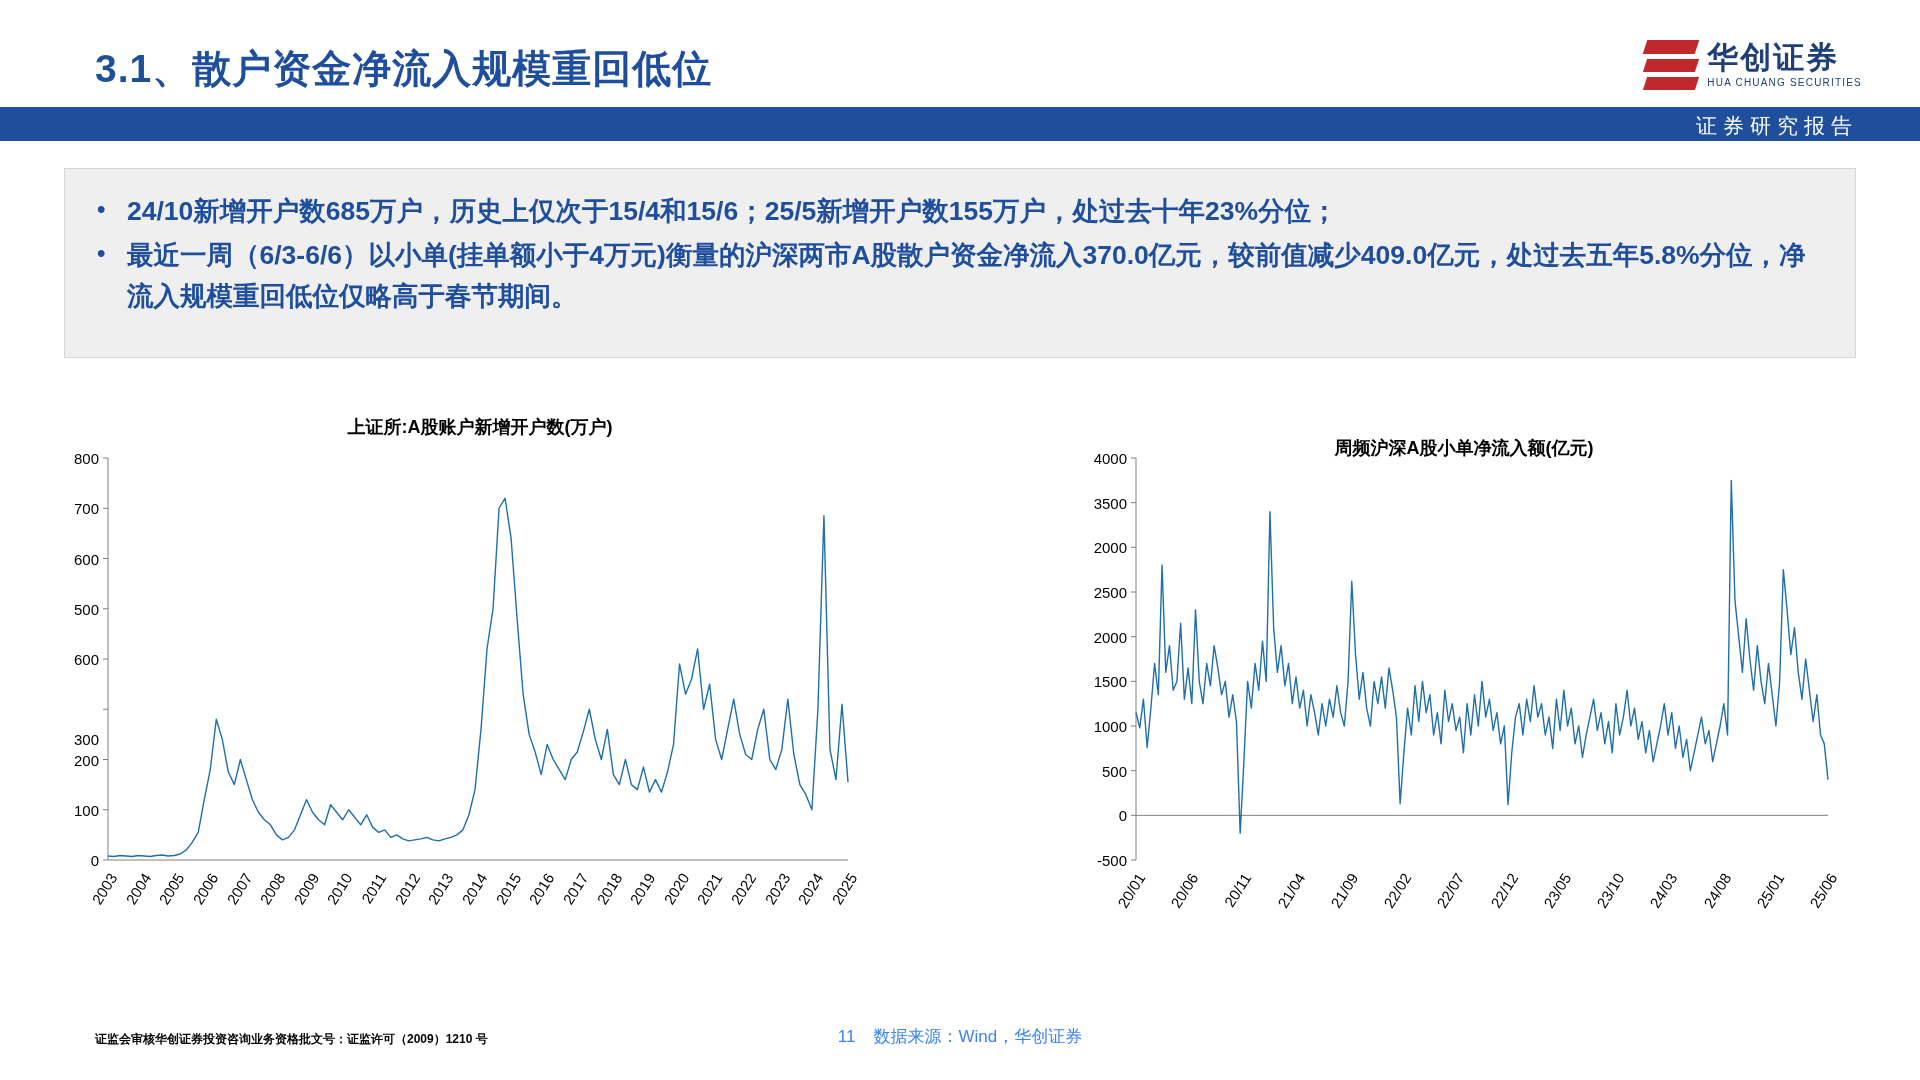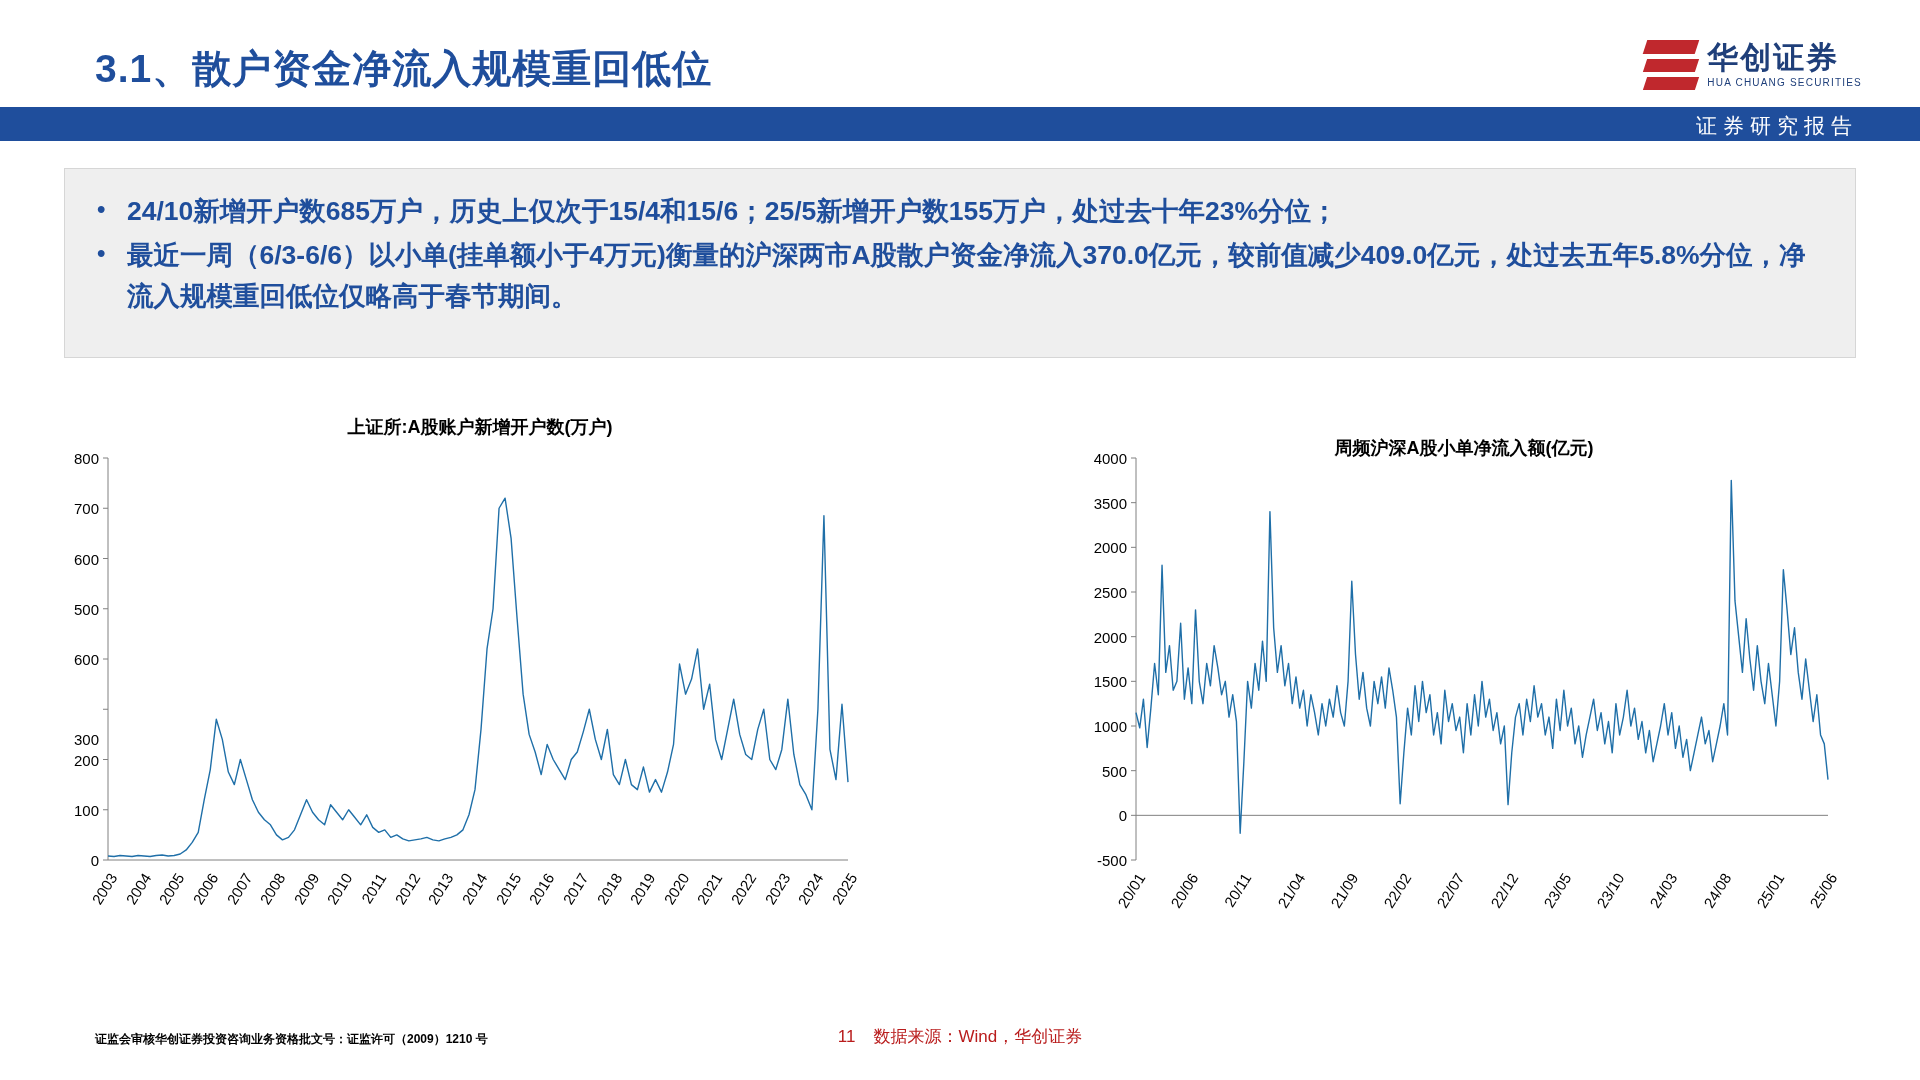--- a/index.html
+++ b/index.html
@@ -120,21 +120,21 @@
   .footer-left {
     position: absolute;
     left: 95px; bottom: 32px;
     font-size: 12px; color: #000;
     font-weight: bold;
   }
   .footer-center {
     position: absolute;
     left: 0; bottom: 32px; width: 1920px;
     text-align: center;
-    font-size: 17px; color: #b91c1c;
+    font-size: 17px; color: #3b82f6;
   }
   .footer-center .pg { margin-right: 18px; }
 </style>
 </head>
 <body>
 
 <div class="slide">
 
   <div class="title">3.1、散户资金净流入规模重回低位</div>
 

